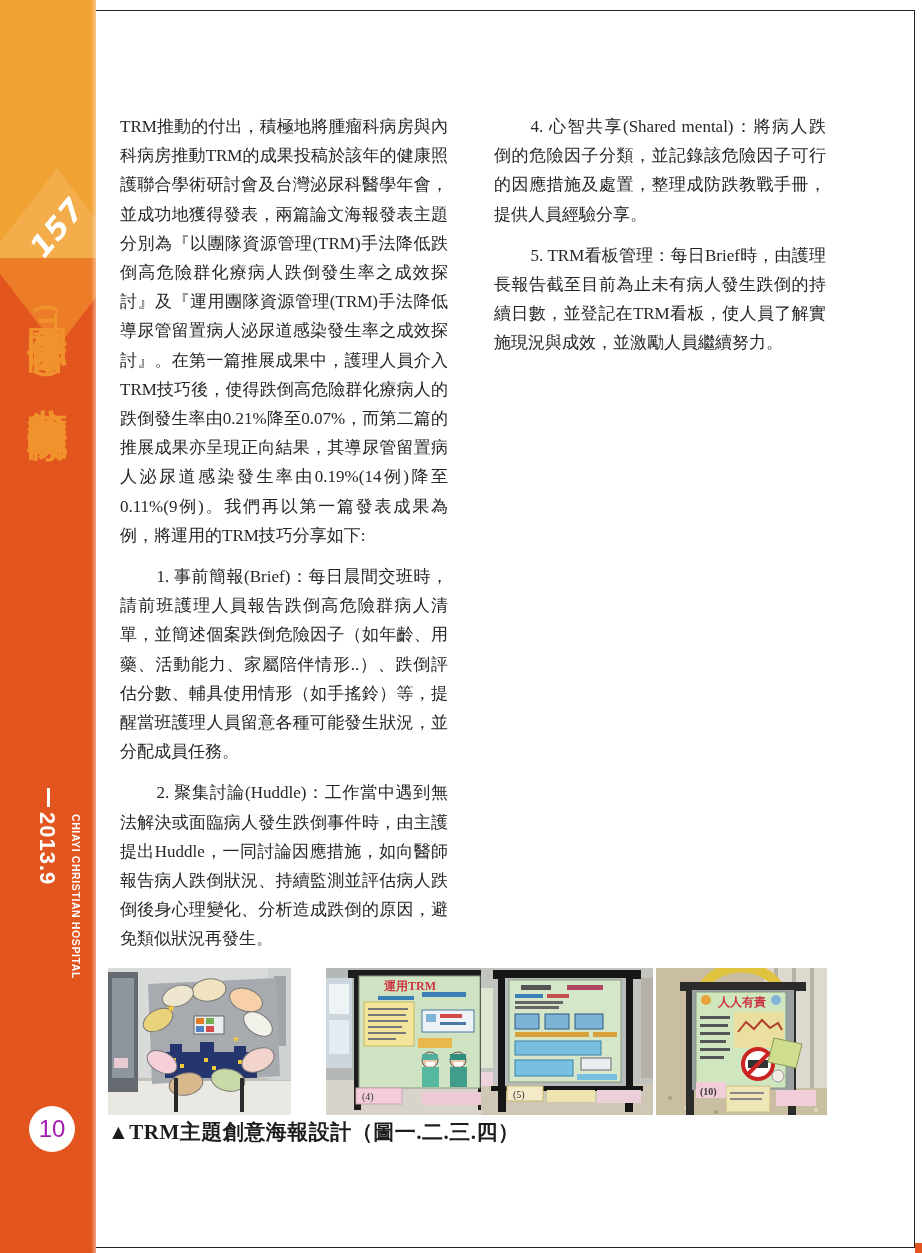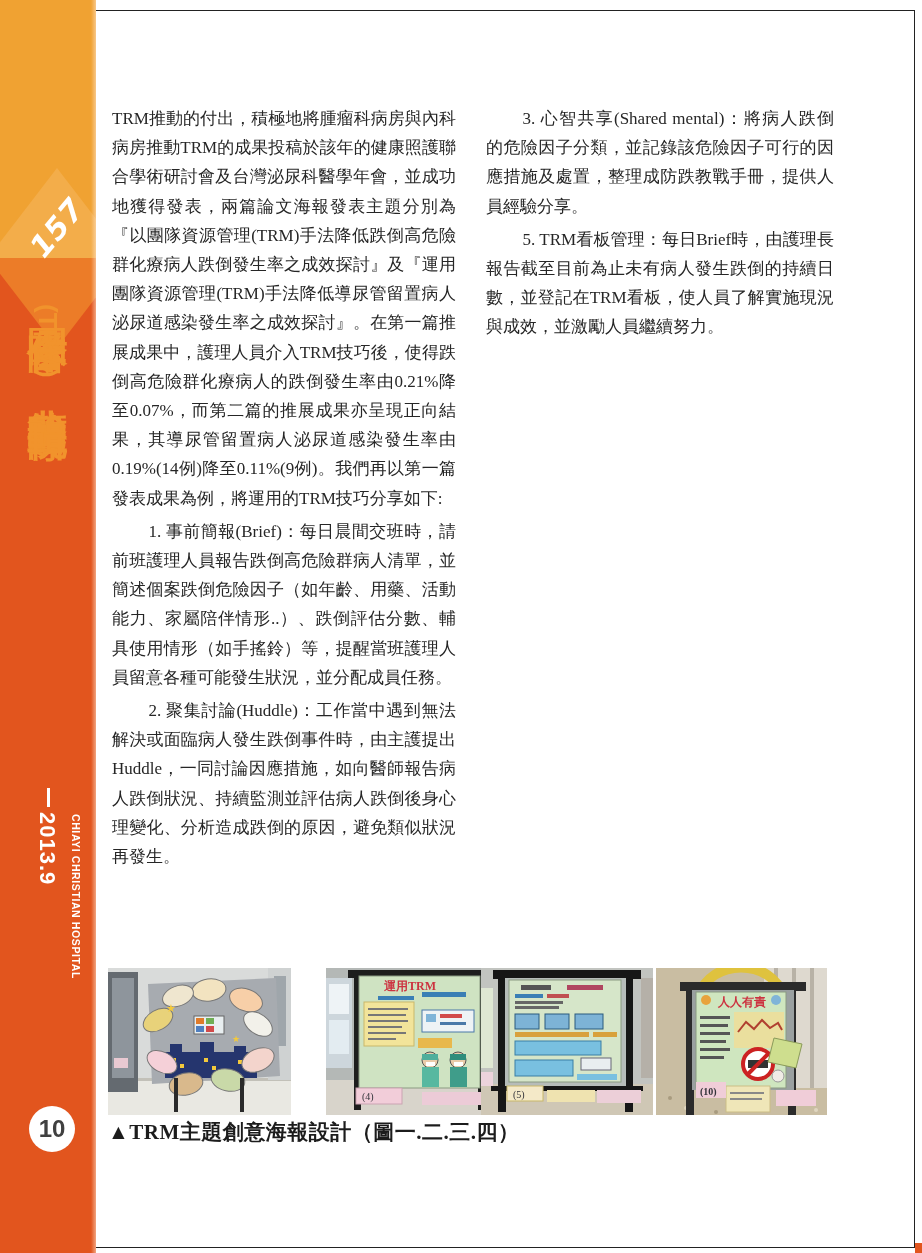--- a/index.html
+++ b/index.html
@@ -62,32 +62,32 @@
   .meta-hospital{
     position:absolute;left:70px;top:814px;
     writing-mode:vertical-rl;
     font-family:"Liberation Sans", sans-serif;font-weight:bold;
     font-size:10.5px;color:#ffffff;letter-spacing:0.6px;
   }
   .page-badge{
     position:absolute;left:29px;top:1106px;width:46px;height:46px;
     background:#ffffff;border-radius:50%;
     display:flex;align-items:center;justify-content:center;
-    font-family:"Liberation Sans", sans-serif;font-weight:bold;
-    font-size:24px;color:#404040;
+    font-family:"Liberation Sans", sans-serif;font-weight:normal;
+    font-size:24px;color:#a21caf;
   }
   
   .col{
     position:absolute;top:100px;z-index:2;
     font-size:17px;line-height:29.2px;color:#262626;
     text-align:justify;
   }
   .col-left{left:108px;width:352px;}
   .col-right{left:482px;width:356px;}
-  .col p{margin:4px;padding:0;}
+  .col p{margin:12px;padding:0;}
   .col p.indent{text-indent:2.15em;}
   
   .photo{position:absolute;top:968px;height:147px;overflow:hidden;z-index:2;}
   .photo svg{display:block;}
   .caption{
     position:absolute;left:108px;top:1118px;z-index:2;
     font-size:21px;font-weight:bold;color:#1c1c1c;
     font-family:"Liberation Serif", serif;letter-spacing:0.5px;
   }
 </style>
@@ -109,21 +109,21 @@
   <div class="meta-hospital">CHIAYI CHRISTIAN HOSPITAL</div>
   <div class="page-badge">10</div>
 </div>
 
 <div class="col col-left">
   <p>TRM推動的付出，積極地將腫瘤科病房與內科病房推動TRM的成果投稿於該年的健康照護聯合學術研討會及台灣泌尿科醫學年會，並成功地獲得發表，兩篇論文海報發表主題分別為『以團隊資源管理(TRM)手法降低跌倒高危險群化療病人跌倒發生率之成效探討』及『運用團隊資源管理(TRM)手法降低導尿管留置病人泌尿道感染發生率之成效探討』。在第一篇推展成果中，護理人員介入TRM技巧後，使得跌倒高危險群化療病人的跌倒發生率由0.21%降至0.07%，而第二篇的推展成果亦呈現正向結果，其導尿管留置病人泌尿道感染發生率由0.19%(14例)降至0.11%(9例)。我們再以第一篇發表成果為例，將運用的TRM技巧分享如下:</p>
   <p class="indent">1. 事前簡報(Brief)：每日晨間交班時，請前班護理人員報告跌倒高危險群病人清單，並簡述個案跌倒危險因子（如年齡、用藥、活動能力、家屬陪伴情形..）、跌倒評估分數、輔具使用情形（如手搖鈴）等，提醒當班護理人員留意各種可能發生狀況，並分配成員任務。</p>
   <p class="indent">2. 聚集討論(Huddle)：工作當中遇到無法解決或面臨病人發生跌倒事件時，由主護提出Huddle，一同討論因應措施，如向醫師報告病人跌倒狀況、持續監測並評估病人跌倒後身心理變化、分析造成跌倒的原因，避免類似狀況再發生。</p>
 </div>
 <div class="col col-right">
-  <p class="indent">3. 心智共享(Shared mental)：將病人跌倒的危險因子分類，並記錄該危險因子可行的因應措施及處置，整理成防跌教戰手冊，提供人員經驗分享。</p>
+  <p class="indent">4. 心智共享(Shared mental)：將病人跌倒的危險因子分類，並記錄該危險因子可行的因應措施及處置，整理成防跌教戰手冊，提供人員經驗分享。</p>
   <p class="indent">5. TRM看板管理：每日Brief時，由護理長報告截至目前為止未有病人發生跌倒的持續日數，並登記在TRM看板，使人員了解實施現況與成效，並激勵人員繼續努力。</p>
 </div>
 
 <div class="photo" style="left:108px;width:183px;">
   <svg width="183" height="147" xmlns="http://www.w3.org/2000/svg">
     <rect width="183" height="147" fill="#d9dbda"></rect>
     <rect y="112" width="183" height="35" fill="#e9e8e2"></rect>
     <rect y="110" width="183" height="3" fill="#c2c0b8"></rect>
     <rect x="0" y="4" width="30" height="120" fill="#646a70"></rect>
     <rect x="4" y="10" width="22" height="100" fill="#8e959c"></rect>

